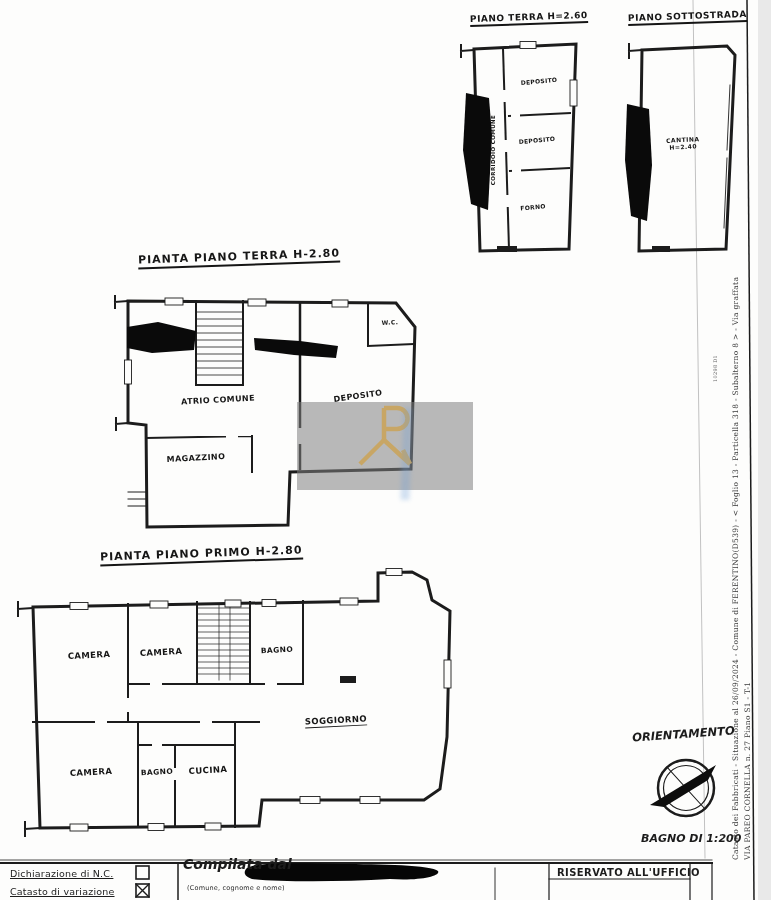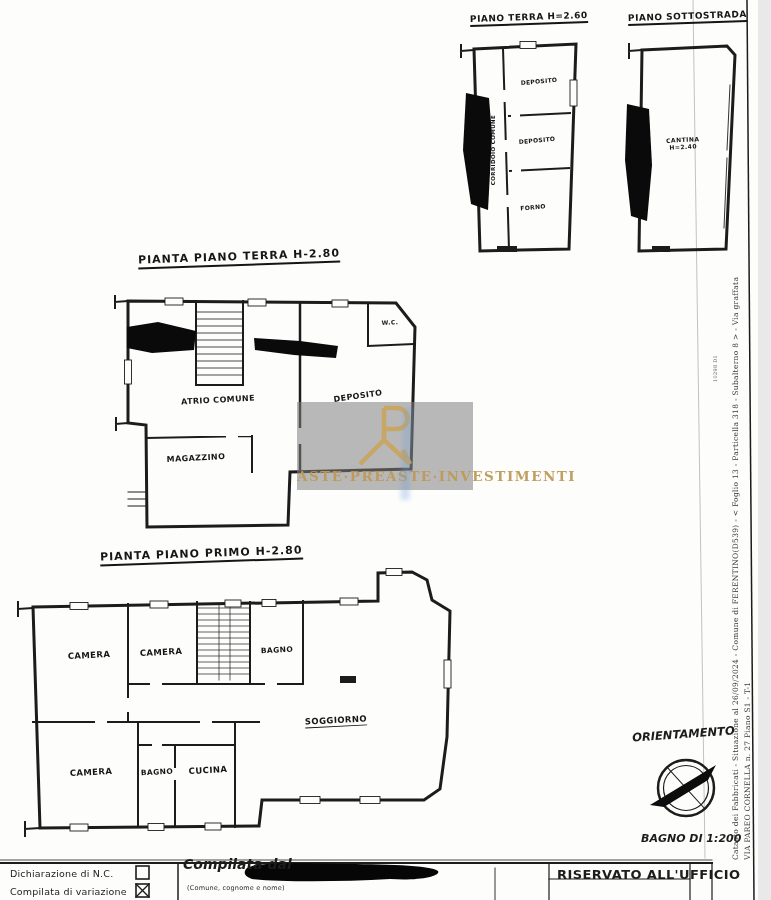--- a/index.html
+++ b/index.html
@@ -14,23 +14,23 @@
   .room.vert{transform:translate(-50%,-50%) rotate(-90deg);font-size:5.5px;}
   .room.tilt{transform:translate(-50%,-50%) rotate(-8deg);}
   .underlined{border-bottom:1.5px solid #161616;padding-bottom:1px;}
   .vtext{transform-origin:0 0;transform:rotate(-90deg);white-space:nowrap;
          font-family:"DejaVu Serif",serif;font-size:7.5px;letter-spacing:.3px;color:#3a3a3a;}
   .ital{font-style:italic;font-weight:bold;white-space:nowrap;}
   .wm-band{background:rgba(128,128,128,0.55);}
   .wm-brand{font-family:"DejaVu Serif",serif;font-weight:bold;font-size:13.5px;letter-spacing:1.5px;
             color:#bd9a58;text-align:center;white-space:nowrap;opacity:.95;}
   .blue-smudge{width:9px;height:92px;background:#6f9fd8;opacity:.30;filter:blur(2px);transform:rotate(2deg);}
-  .footer-label{font-size:9.5px;letter-spacing:.2px;white-space:nowrap;}
+  .footer-label{font-size:9.5px;letter-spacing:.2px;white-space:nowrap;text-decoration:underline;}
   .hint{font-size:6.5px;letter-spacing:.2px;color:#2b2b2b;white-space:nowrap;}
-  .office{font-size:13px;font-weight:bold;letter-spacing:.4px;white-space:nowrap;}
+  .office{font-size:10px;font-weight:bold;letter-spacing:.4px;white-space:nowrap;}
   svg{display:block;}
 </style>
 </head>
 <body>
 
 <div class="page">
 
   <svg class="abs" style="left:0;top:0" width="771" height="900" viewBox="0 0 771 900" stroke="#1c1c1c" fill="none" stroke-linecap="square">
 
     <g>
@@ -189,27 +189,26 @@
   <div class="abs hand room" style="left:208px;top:770px">CUCINA</div>
 
   <div class="abs ital" style="left:632px;top:727px;font-size:11.5px;transform:rotate(-4deg)">ORIENTAMENTO</div>
   <div class="abs ital" style="left:641px;top:832px;font-size:11px">BAGNO DI 1:200</div>
 
   <div class="abs vtext" style="left:731px;top:860px;width:610px">Catasto dei Fabbricati - Situazione al 26/09/2024 - Comune di FERENTINO(D539) - &lt; Foglio 13 - Particella 318 - Subalterno 8 &gt; - Via graffata</div>
   <div class="abs vtext" style="left:743px;top:860px;width:610px">VIA PAREO CORNELLA n. 27 Piano S1 - T-1</div>
   <div class="abs vtext" style="left:712px;top:382px;font-size:5px;color:#666">10298 D1</div>
 
   <div class="abs footer-label" style="left:10px;top:868px">Dichiarazione di N.C.</div>
-  <div class="abs footer-label" style="left:10px;top:886px">Compilata di variazione</div>
+  <div class="abs footer-label" style="left:10px;top:886px">Catasto di variazione</div>
   <div class="abs ital" style="left:183px;top:856px;font-size:14px">Compilata dal</div>
   <div class="abs hint" style="left:187px;top:884px">(Comune, cognome e nome)</div>
   <div class="abs office" style="left:557px;top:867px">RISERVATO ALL'UFFICIO</div>
 
   <div class="abs wm-band" style="left:297px;top:402px;width:176px;height:88px"></div>
   <svg class="abs" style="left:340px;top:402px" width="90" height="66" viewBox="0 0 90 66" fill="none" stroke="#c9a661" stroke-width="4.5" opacity="0.95">
     <path d="M44,6 L44,38"></path>
     <path d="M44,6 h13 a10,10 0 0 1 0 21 h-13"></path>
     <path d="M44,38 L20,62 M44,38 L70,62 M63,48 L70,62"></path>
   </svg>
-  <div class="abs wm-brand" style="left:297px;top:468px;width:176px">ASTE·PREASTE·INVESTIMENTI</div>
   <div class="abs blue-smudge" style="left:402px;top:408px"></div>
 
 </div>
 
 </body></html>

